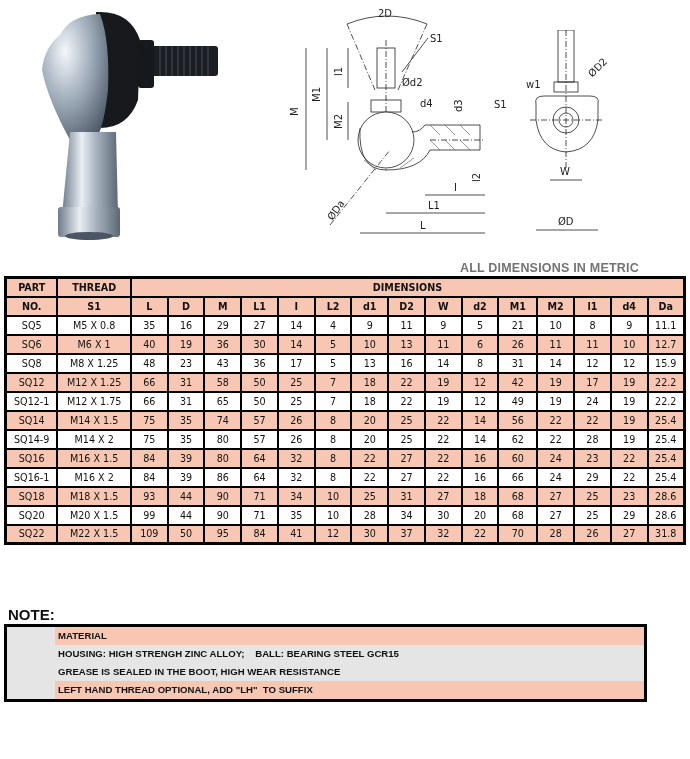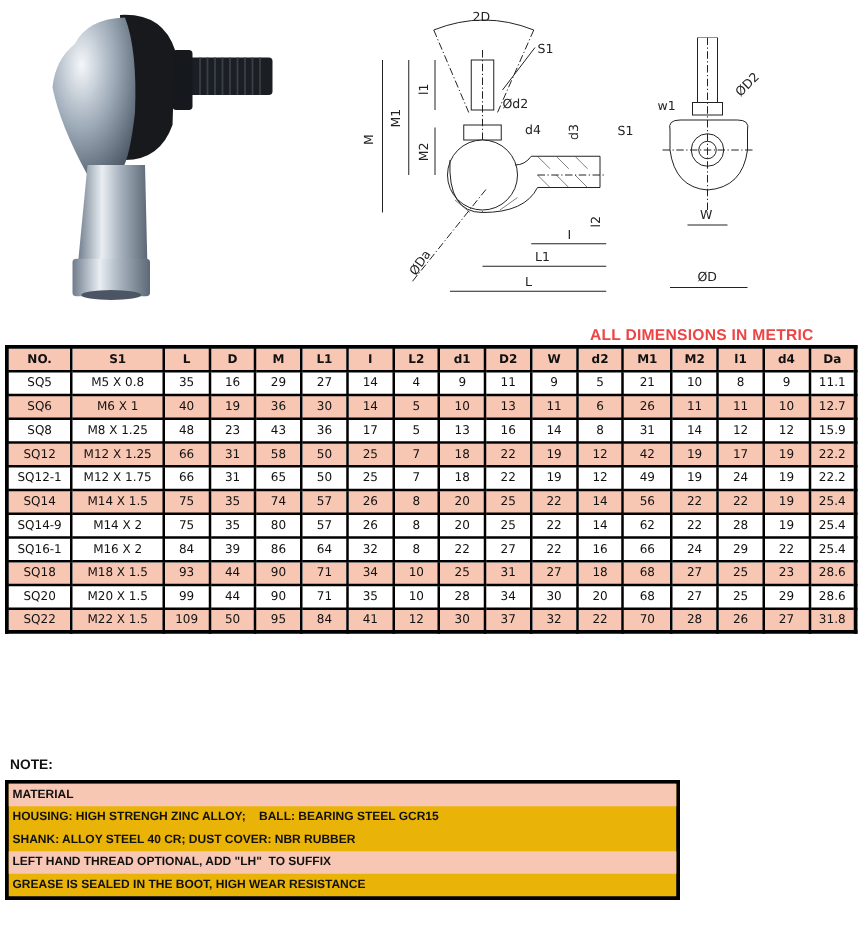--- a/index.html
+++ b/index.html
@@ -4,46 +4,46 @@
 <style>
   * { box-sizing: border-box; margin: 0; padding: 0; }
   html, body { width: 690px; height: 759px; background: #ffffff; overflow: hidden; }
   body { font-family: "DejaVu Sans", sans-serif; color: #111; position: relative; }
 
   #photo { position: absolute; left: 0; top: 0; width: 280px; height: 255px; }
   #drawing-side { position: absolute; left: 280px; top: 0; width: 240px; height: 255px; }
   #drawing-front { position: absolute; left: 520px; top: 30px; width: 110px; height: 220px; }
 
   .metric-caption {
-    position: absolute; left: 472px; top: 261px;
+    position: absolute; left: 460px; top: 261px;
     font-family: "Liberation Sans", sans-serif; font-weight: bold; font-size: 12.5px;
-    letter-spacing: 0.2px; color: #ef4444;
+    letter-spacing: 0.2px; color: #737373;
   }
 
   .spec-table {
     position: absolute; left: 4px; top: 276px; width: 682px;
     border-collapse: collapse; border: 3px solid #000;
     font-size: 9.6px; table-layout: fixed;
   }
   .spec-table td, .spec-table th {
     border: 2px solid #000; text-align: center; height: 19px; padding: 0;
     font-weight: normal; white-space: nowrap; overflow: hidden;
   }
   .spec-table th { font-weight: bold; background: #f8c7b4; }
   .spec-table tr.pink td { background: #f8c7b4; }
   .spec-table tr.white td { background: #ffffff; }
   .spec-table td:nth-child(2) { }
 
   .note-title {
     position: absolute; left: 8px; top: 606px;
-    font-family: "Liberation Sans", sans-serif; font-weight: bold; font-size: 11px;
+    font-family: "Liberation Sans", sans-serif; font-weight: bold; font-size: 15px;
   }
   .notes {
-    position: absolute; left: 4px; top: 624px; width: 540px;
-    border: 3px solid #000; background: #eab308;
+    position: absolute; left: 4px; top: 624px; width: 643px;
+    border: 3px solid #000; background: #e5e5e5; padding-left: 48px;
   }
   .note-row {
     height: 18px; line-height: 18px; padding-left: 3px;
     font-family: "Liberation Sans", sans-serif; font-weight: bold; font-size: 9.6px;
     white-space: pre;
   }
   .note-row.pink { background: #f8c7b4; }
 </style>
 </head>
 <body>
@@ -177,20 +177,25 @@
       <col style="width:34px">
     <col style="width:34px">
       <col style="width:34px">
       <col style="width:36px">
       <col style="width:34px">
     <col style="width:34px">
       <col style="width:34px">
       <col style="width:34px">
   </colgroup>
   <thead>
+    <tr>
+      <th>PART</th>
+      <th>THREAD</th>
+      <th colspan="15">DIMENSIONS</th>
+    </tr>
     <tr id="header-row-2">
         <th>NO.</th>
         <th>S1</th>
         <th>L</th>
         <th>D</th>
         <th>M</th>
         <th>L1</th>
         <th>I</th>
         <th>L2</th>
         <th>d1</th>
@@ -331,20 +336,39 @@
         <td>20</td>
         <td>25</td>
         <td>22</td>
         <td>14</td>
         <td>62</td>
         <td>22</td>
         <td>28</td>
         <td>19</td>
         <td>25.4</td>
       </tr>
+      <tr class="pink">
+        <td>SQ16</td>
+        <td>M16 X 1.5</td>
+        <td>84</td>
+        <td>39</td>
+        <td>80</td>
+        <td>64</td>
+        <td>32</td>
+        <td>8</td>
+        <td>22</td>
+        <td>27</td>
+        <td>22</td>
+        <td>16</td>
+        <td>60</td>
+        <td>24</td>
+        <td>23</td>
+        <td>22</td>
+        <td>25.4</td>
+      </tr>
       <tr class="white">
         <td>SQ16-1</td>
         <td>M16 X 2</td>
         <td>84</td>
         <td>39</td>
         <td>86</td>
         <td>64</td>
         <td>32</td>
         <td>8</td>
         <td>22</td>
@@ -414,16 +438,15 @@
         <td>27</td>
         <td>31.8</td>
       </tr>
     </tbody>
 </table>
 
 <div class="note-title">NOTE:</div>
 <div class="notes" id="notes">
     <div class="note-row pink">MATERIAL</div>
     <div class="note-row">HOUSING: HIGH STRENGH ZINC ALLOY;    BALL: BEARING STEEL GCR15</div>
-    <div class="note-row">SHANK: ALLOY STEEL 40 CR; DUST COVER: NBR RUBBER</div>
+    <div class="note-row">GREASE IS SEALED IN THE BOOT, HIGH WEAR RESISTANCE</div>
     <div class="note-row pink">LEFT HAND THREAD OPTIONAL, ADD "LH"  TO SUFFIX</div>
-    <div class="note-row">GREASE IS SEALED IN THE BOOT, HIGH WEAR RESISTANCE</div>
   </div>
 
 </body></html>

